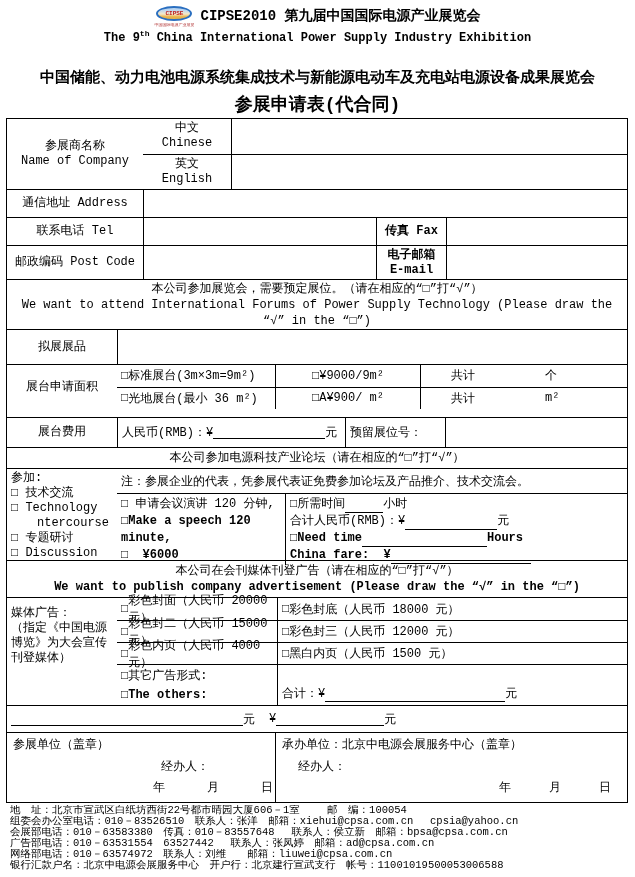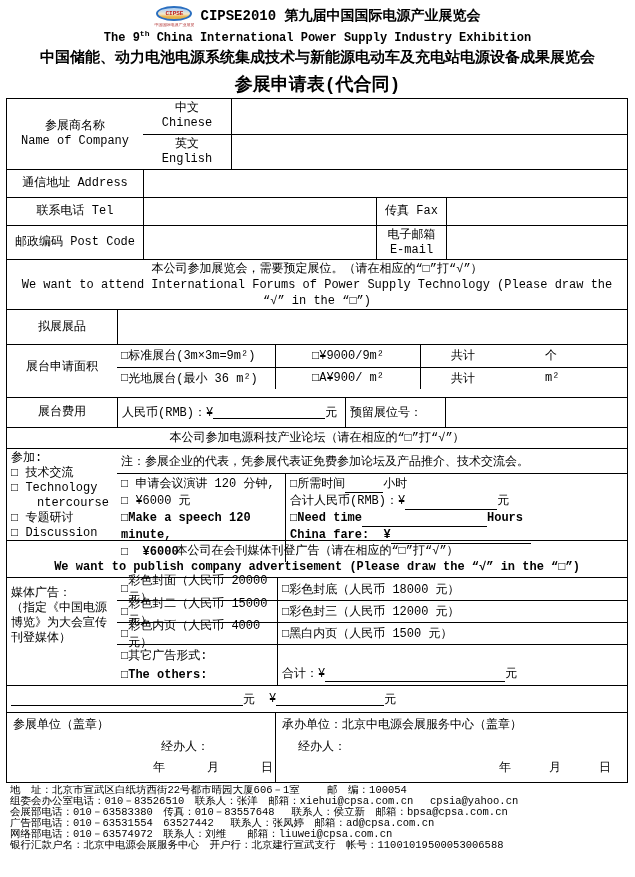--- a/index.html
+++ b/index.html
@@ -12,42 +12,42 @@
   .logo { width:40px; height:21px; position:relative; display:inline-block; }
   .logo-oval { position:absolute; top:0; left:2px; width:36px; height:15px; border-radius:50%;
      border:2px solid #2a6fc0; background:linear-gradient(180deg,#bcd6f0 20%,#f6e9c8 55%,#e8b24a 80%);
      display:flex; align-items:center; justify-content:center; }
   .logo-oval span { color:#c01818; font-size:6px; font-weight:bold; letter-spacing:0; }
   .logo-sub { position:absolute; bottom:0; left:0; width:100%; font-size:4px; color:#b03030;
      line-height:4px; white-space:nowrap; overflow:hidden; }
   .t1 { font-size:14px; font-weight:bold; }
   .t2 { font-size:12px; font-weight:bold; height:19px; }
   .t2 sup { font-size:8px; }
-  .t3 { font-size:15px; font-weight:bold; height:24px; }
+  .t3 { font-size:15px; font-weight:bold; height:24px;margin-top:20px; }
   .t4 { font-size:18px; font-weight:bold; height:26px; }
   
   .form { margin:0 6px; border:1px solid #000; width:622px; }
   .row { display:flex; border-top:1px solid #000; width:100%; }
   .form > .row:first-child { border-top:none; }
   .cell { border-left:1px solid #000; padding:1px 4px; min-height:100%; }
   .row > .cell:first-child, .subrow > .cell:first-child { border-left:none; }
   .lab { display:flex; flex-direction:column; align-items:center; justify-content:center; text-align:center; line-height:15px; }
   .vcenter { display:flex; align-items:center; }
   .stack { display:flex; flex-direction:column; flex:1; }
   .subrow { display:flex; border-top:1px solid #000; flex:1; }
   .stack > .subrow:first-child { border-top:none; }
   .fill { flex:1; }
   .center-notice { text-align:center; line-height:16px; display:flex; flex-direction:column; justify-content:center; }
   .ul { display:inline-block; border-bottom:1px solid #000; height:13px; vertical-align:bottom; }
   .cb { display:inline; }
   .b { font-weight:bold; }
   .line { line-height:17px; }
   
   .w-lab1 { width:136px; }  .w-lang { width:88px; }
-  .w-telval { width:233px; } .w-fax { width:70px; }
+  .w-telval { width:233px; } .w-fax { width:70px;font-weight:bold; }
   .w-lab2 { width:110px; }
   .w-opt1 { width:158px; } .w-opt2 { width:145px; }
   .w-fee1 { width:228px; } .w-fee2 { width:100px; }
   .w-speech { width:168px; }
   .w-media1 { width:160px; }
   .w-sig { width:268px; }
   
   .h-r1{height:70px;} .h-r2{height:28px;} .h-r3{height:28px;} .h-r4{height:34px;}
   .h-r5{height:33px;} .h-r6{height:50px;} .h-r7{height:35px;} .h-r8{height:45px;}
   .h-r9{height:30px;margin-top:8px;} .h-r10{height:21px;} .h-r11{height:92px;} .h-r12{height:37px;}
@@ -197,21 +197,20 @@
       <div><span class="cb">□</span>&nbsp;<span>专题研讨</span></div>
       <div><span class="cb">□</span>&nbsp;<span>Discussion</span></div>
     </div>
     <div class="stack">
       <div class="subrow h-note" style="flex:0 0 24px;">
         <div class="cell fill vcenter">注：参展企业的代表，凭参展代表证免费参加论坛及产品推介、技术交流会。</div>
       </div>
       <div class="subrow" style="flex:1;">
         <div class="cell w-speech" style="padding-top:2px;">
           <div class="line"><span class="cb">□</span>&nbsp;<span>申请会议演讲 120 分钟,</span></div>
-          <div class="line"><span class="cb">□</span>&nbsp;<span>¥6000 元</span></div>
           <div class="line b"><span class="cb">□</span><span>Make a speech 120 minute,</span></div>
           <div class="line b"><span class="cb">□</span>&nbsp;&nbsp;<span>¥6000</span></div>
         </div>
         <div class="cell fill" style="padding-top:2px;">
           <div class="line"><span class="cb">□</span><span>所需时间</span><span class="ul" style="width:38px;"></span><span>小时</span></div>
           <div class="line"><span>合计人民币(RMB)：¥</span><span class="ul" style="width:92px;"></span><span>元</span></div>
           <div class="line b"><span class="cb">□</span><span>Need time</span><span class="ul" style="width:125px;"></span><span>Hours</span></div>
           <div class="line b"><span class="pre">China fare:  ¥</span><span class="ul" style="width:140px;"></span></div>
         </div>
       </div>

